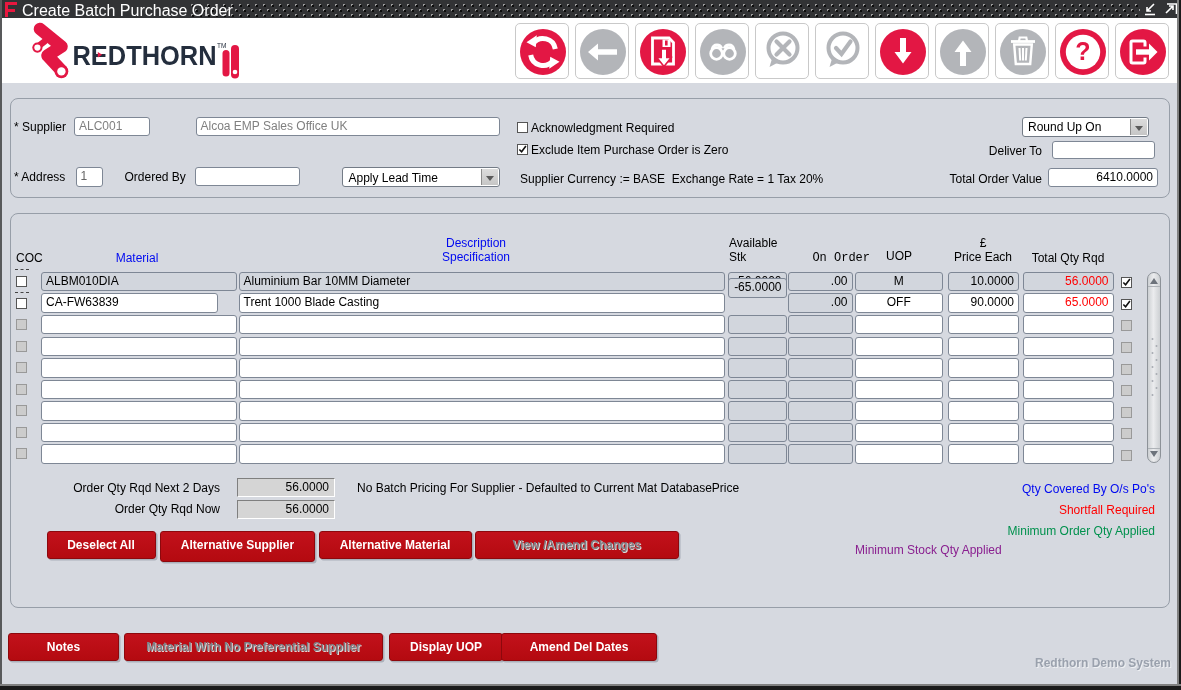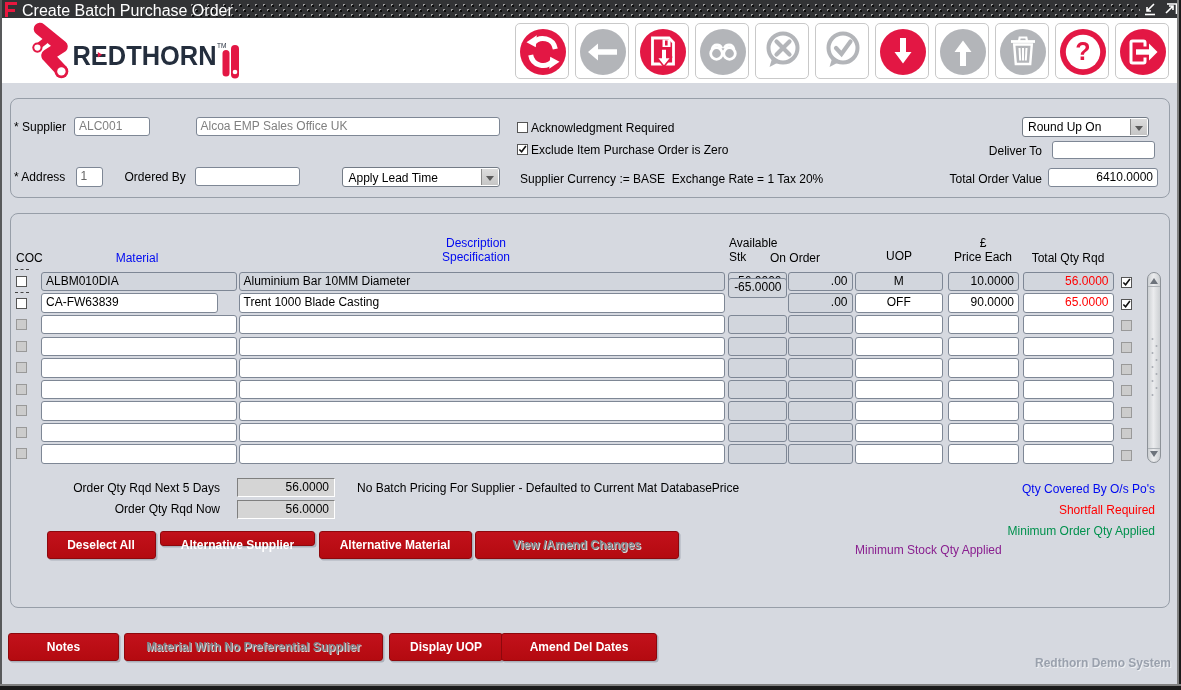--- a/index.html
+++ b/index.html
@@ -174,21 +174,21 @@
   </div>
 <div class="a" style="left:520px;top:172px;color:#000000;">Supplier Currency := BASE&nbsp; Exchange Rate = 1 Tax 20%</div>
 <div class="a" style="left:842px;top:171.5px;width:200px;text-align:right;">Total Order Value</div>
 <div class="a inp" style="left:1048px;top:168px;width:110px;color:#000;text-align:right;">6410.0000</div>
 
 <div class="a gbox" style="left:10px;top:213px;width:1160px;height:395px;"></div>
 <div class="a" style="left:16px;top:251px;">COC</div>
 <div class="a" style="left:87px;top:251px;width:100px;text-align:center;color:#0009f0;">Material</div>
 <div class="a" style="left:426px;top:236px;width:100px;text-align:center;color:#0009f0;">Description<br>Specification</div>
 <div class="a" style="left:729px;top:236px;">Available<br>Stk</div>
-<div class="a" style="left:770px;top:251px;width:100px;text-align:left;">On Order</div>
+<div class="a" style="left:770px;top:251px;width:100px;text-align:right;font-family:Liberation Mono, monospace;">On Order</div>
 <div class="a" style="left:849px;top:249px;width:100px;text-align:center;">UOP</div>
 <div class="a" style="left:933px;top:236px;width:100px;text-align:center;">£<br>Price Each</div>
 <div class="a" style="left:1018px;top:251px;width:100px;text-align:center;">Total Qty Rqd</div>
 <div class="a cb" style="left:16px;top:276.0px;"></div>
 <div class="a cell cg" style="left:41px;top:271.8px;width:195.5px;">ALBM010DIA</div>
 <div class="a cell cg" style="left:238.5px;top:271.8px;width:486px;">Aluminium Bar 10MM Diameter</div>
 <div class="a cell cg tr" style="left:727.5px;top:271.8px;width:59px;">-56.0000</div>
 <div class="a cell cg tr" style="left:787.5px;top:271.8px;width:65px;">.00</div>
 <div class="a cell cg tc" style="left:855px;top:271.8px;width:87.5px;">M</div>
 <div class="a cell cg tr" style="left:947.5px;top:271.8px;width:71.5px;">10.0000</div>
@@ -294,33 +294,33 @@
       <circle cx="2.5" cy="18" r="1"></circle>
  <circle cx="6.5" cy="25" r="1"></circle>
       <circle cx="2.5" cy="32" r="1"></circle>
       <circle cx="6.5" cy="39" r="1"></circle>
  <circle cx="2.5" cy="46" r="1"></circle>
       <circle cx="6.5" cy="53" r="1"></circle>
       <circle cx="2.5" cy="60" r="1"></circle>
     </g>
   </svg>
 
-<div class="a" style="left:20px;top:481px;width:200px;text-align:right;">Order Qty Rqd Next 5 Days</div>
+<div class="a" style="left:20px;top:481px;width:200px;text-align:right;">Order Qty Rqd Next 2 Days</div>
 <div class="a inset" style="left:237px;top:477.5px;width:98px;height:19px;">56.0000</div>
 <div class="a" style="left:20px;top:502px;width:200px;text-align:right;">Order Qty Rqd Now</div>
 <div class="a inset" style="left:237px;top:499.5px;width:98px;height:19px;">56.0000</div>
 <div class="a" style="left:357px;top:481px;">No Batch Pricing For Supplier - Defaulted to Current Mat DatabasePrice</div>
 
 <div class="a" style="left:855px;top:482px;width:300px;text-align:right;color:#0009f0;">Qty Covered By O/s Po's</div>
 <div class="a" style="left:855px;top:503px;width:300px;text-align:right;color:#f00;">Shortfall Required</div>
 <div class="a" style="left:855px;top:523.5px;width:300px;text-align:right;color:#00914d;">Minimum Order Qty Applied</div>
 <div class="a" style="left:855px;top:543px;width:300px;color:#8a2090;">Minimum Stock Qty Applied</div>
 
 <div class="a rbtn" style="left:46.5px;top:531px;width:109px;height:27.5px;line-height:26px;">Deselect All</div>
-<div class="a rbtn" style="left:160px;top:531px;width:155px;height:15px;line-height:26px;">Alternative Supplier</div>
+<div class="a rbtn" style="left:160px;top:531px;width:155px;height:31px;line-height:26px;">Alternative Supplier</div>
 <div class="a rbtn" style="left:318.5px;top:531px;width:153px;height:27.5px;line-height:26px;">Alternative Material</div>
 <div class="a rbtn" style="left:475px;top:531px;width:203.5px;height:27.5px;line-height:26px;
   color:#7e8187;text-shadow:1px 1px 0 #dcdcdc;">View /Amend Changes</div>
 
 <div class="a rbtn" style="left:8px;top:633px;width:111px;height:28px;line-height:26px;">Notes</div>
 <div class="a rbtn" style="left:124px;top:633px;width:259px;height:28px;line-height:26px;
   color:#7e8187;text-shadow:1px 1px 0 #dcdcdc;">Material With No Preferential Supplier</div>
 <div class="a rbtn" style="left:389px;top:633px;width:114px;height:28px;line-height:26px;">Display UOP</div>
 <div class="a rbtn" style="left:501px;top:633px;width:156px;height:28px;line-height:26px;">Amend Del Dates</div>
 <div class="a" style="left:871px;top:656px;width:300px;text-align:right;font-weight:bold;

